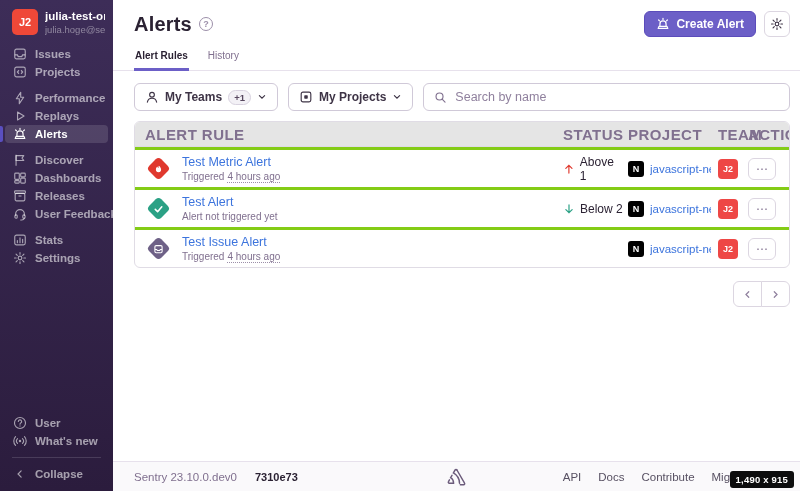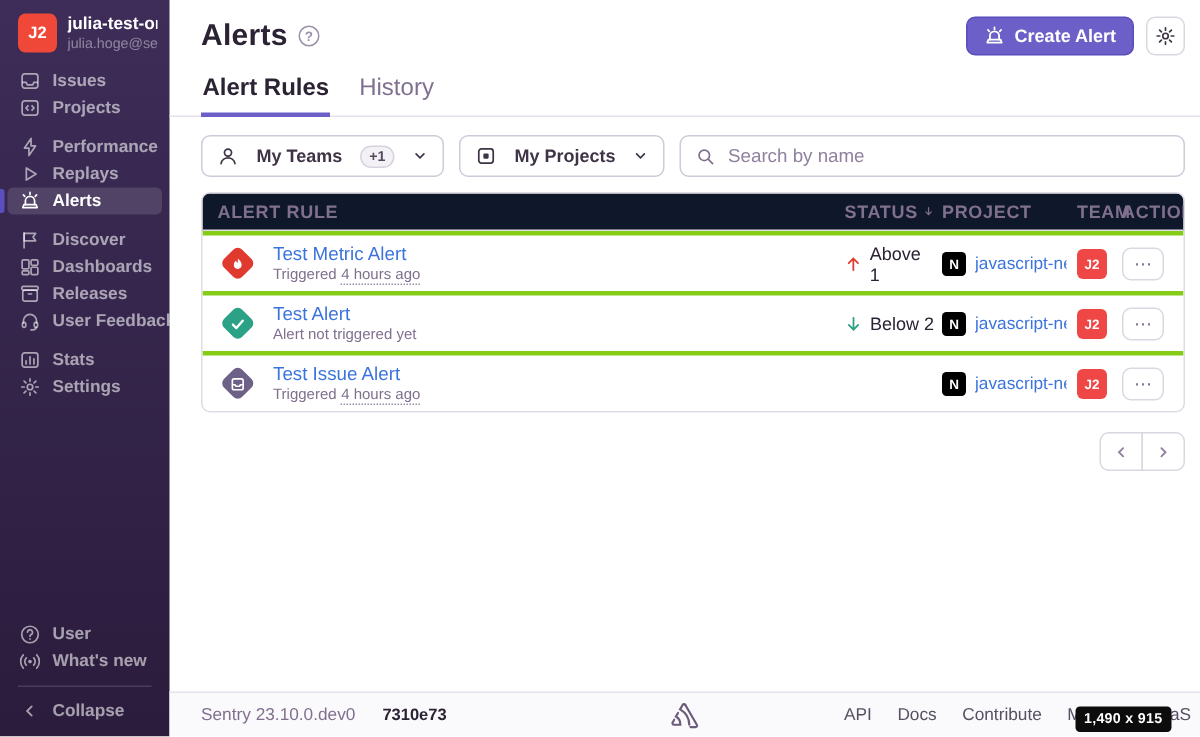--- a/index.html
+++ b/index.html
@@ -34,39 +34,39 @@
   .title-help { width:14px; height:14px; border-radius:50%; border:1px solid #9c8fa9; color:#9c8fa9;
                 font-size:9px; font-weight:700; display:flex; align-items:center; justify-content:center;
                 margin-left:7px; cursor:pointer; }
   .header-spacer { flex:1; }
   .btn-create { display:flex; align-items:center; gap:6px; background:#6c5fc7; border:1px solid #5b4cbb;
                 color:#fff; font-size:12px; font-weight:700; height:26px; padding:0 11px; border-radius:6px; cursor:pointer; }
   .btn-gear { width:26px; height:26px; border:1px solid #dcd6e1; border-radius:6px; background:#fff;
               display:flex; align-items:center; justify-content:center; margin-left:8px; color:#3e3446; cursor:pointer; }
 
   .tabs { display:flex; gap:18px; padding:0 0 0 21px; margin-top:9px; border-bottom:1px solid #e7e1ec; }
-  .tab { font-size:16px; color:#80708f; padding:4px 1px 7px; border-bottom:3px solid transparent;
+  .tab { font-size:10px; color:#80708f; padding:4px 1px 7px; border-bottom:3px solid transparent;
          margin-bottom:-1px; cursor:pointer; }
   .tab.active { color:#2b2233; font-weight:600; border-bottom-color:#6c5fc7; }
 
   .toolbar { display:flex; gap:10px; padding:12px 10px 10px 21px; }
-  .btn-filter { display:flex; align-items:center; gap:12px; height:28px; padding:0 10px; background:#fff;
+  .btn-filter { display:flex; align-items:center; gap:6px; height:28px; padding:0 10px; background:#fff;
                 border:1px solid #d0c9d8; border-radius:6px; font-size:12px; font-weight:700; color:#3e3446;
                 cursor:pointer; flex-shrink:0; }
   .count-badge { font-size:9.5px; font-weight:700; color:#57475f; background:#f3f1f6; border:1px solid #d8d2df;
                  border-radius:8px; padding:1px 5px; }
   .searchbox { flex:1; display:flex; align-items:center; gap:8px; height:28px; border:1px solid #d0c9d8;
                border-radius:6px; padding:0 10px; color:#80708f; background:#fff; }
   .searchbox input { border:none; outline:none; flex:1; font-size:12.5px; font-family:inherit; color:#2b2233; background:transparent; }
   .searchbox input::placeholder { color:#90819e; }
 
   
   .table { margin:0 10px 0 21px; border:1px solid #e0dce5; border-radius:6px; overflow:hidden; background:#fff; }
   .thead, .trow { display:grid; grid-template-columns:1fr 60px 88px 30px 48px; align-items:center; padding-left:10px; }
-  .thead { height:25px; background:#0f172a; border-bottom:1px solid #e0dce5; font-size:12px; font-weight:700;
+  .thead { height:25px; background:#e5e5e5; border-bottom:1px solid #e0dce5; font-size:15px; font-weight:700;
            letter-spacing:.45px; color:#80708f; text-transform:uppercase; }
   .th-status { display:flex; align-items:center; gap:3px; }
   .trow { height:40px; border-top:3px solid #84cc16; }
   .trow:first-of-type { border-top:none; }
   .cell-rule { display:flex; align-items:center; gap:11px; min-width:0; }
   .diamond-wrap { width:26px; height:26px; display:flex; align-items:center; justify-content:center; flex-shrink:0; }
   .diamond { width:17px; height:17px; border-radius:4px; transform:rotate(45deg); display:flex;
              align-items:center; justify-content:center; }
   .diamond > * { transform:rotate(-45deg); }
   .diamond.critical { background:#e0392e; }
@@ -100,21 +100,21 @@
 
   
   .footer { height:30px; border-top:1px solid #e7e1ec; background:#faf9fb; display:flex; align-items:center;
             padding:0 6px 0 21px; font-size:11.5px; color:#80708f; position:relative; }
   .footer-version { margin-right:18px; }
   .footer-build { font-weight:700; color:#2b2233; font-size:11px; }
   .footer-logo { position:absolute; left:50%; transform:translateX(-50%); display:flex; cursor:pointer; }
   .footer-links { margin-left:auto; display:flex; gap:17px; color:#575062; }
   .footer-links span { cursor:pointer; white-space:nowrap; }
 
-  .size-badge { position:absolute; right:19px; bottom:3px; background:#0c0c0d; color:#fff; font-size:9.5px;
+  .size-badge { position:absolute; right:6px; bottom:3px; background:#0c0c0d; color:#fff; font-size:9.5px;
                 font-weight:700; padding:3px 6px; border-radius:3px; z-index:20; letter-spacing:.2px; }
 </style>
 </head>
 <body>
 
 <div class="app">
 
   <aside class="sidebar">
     <div class="org">
       <div class="org-avatar">J2</div>

